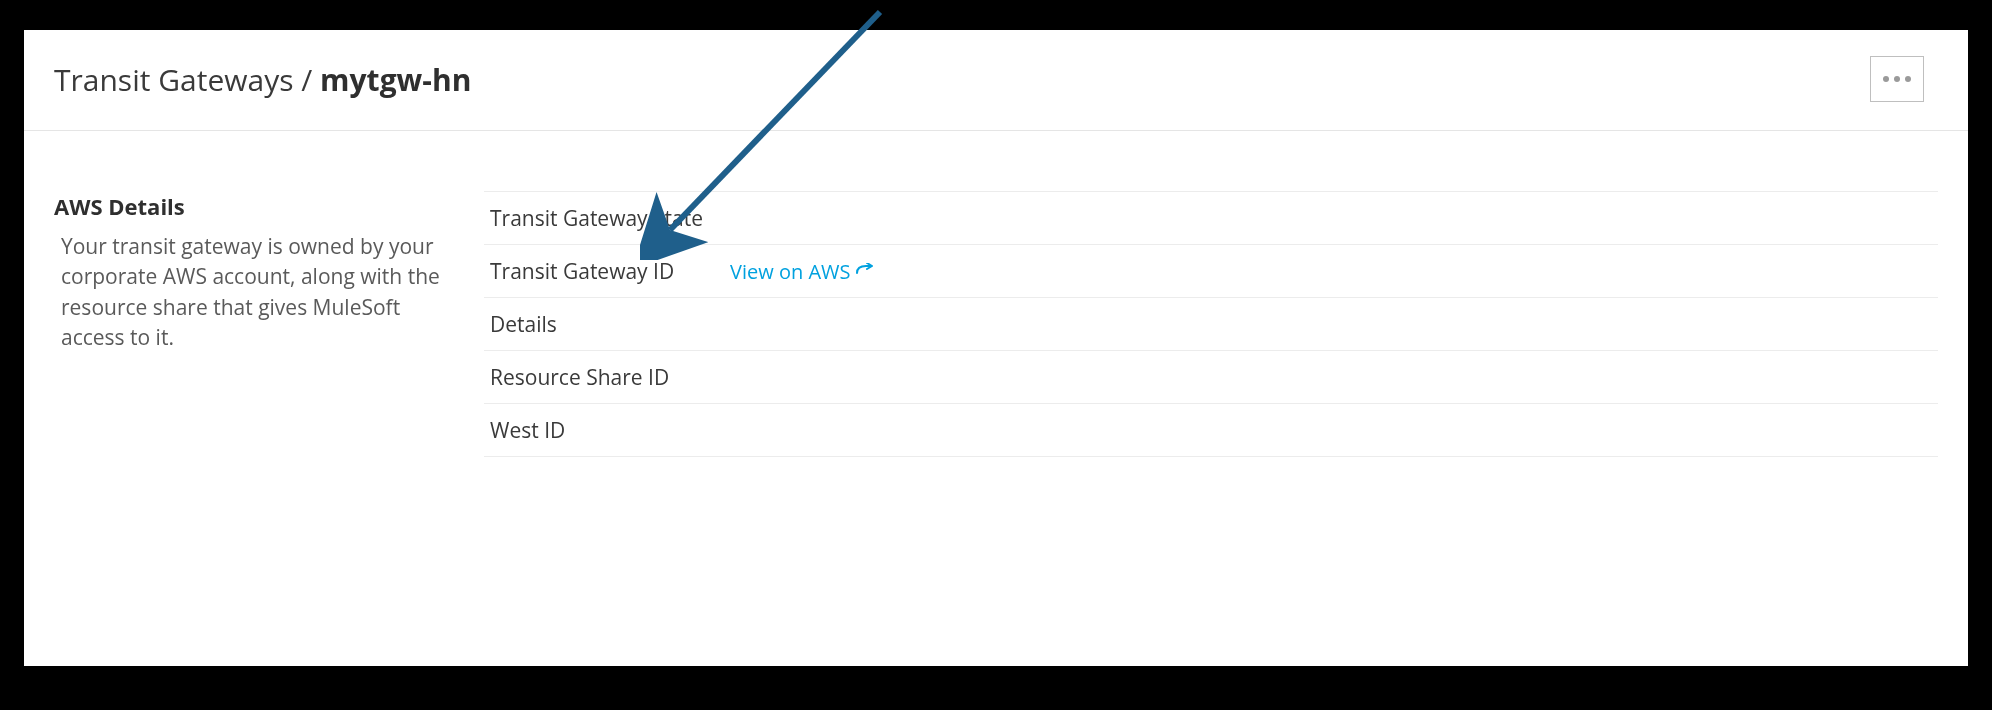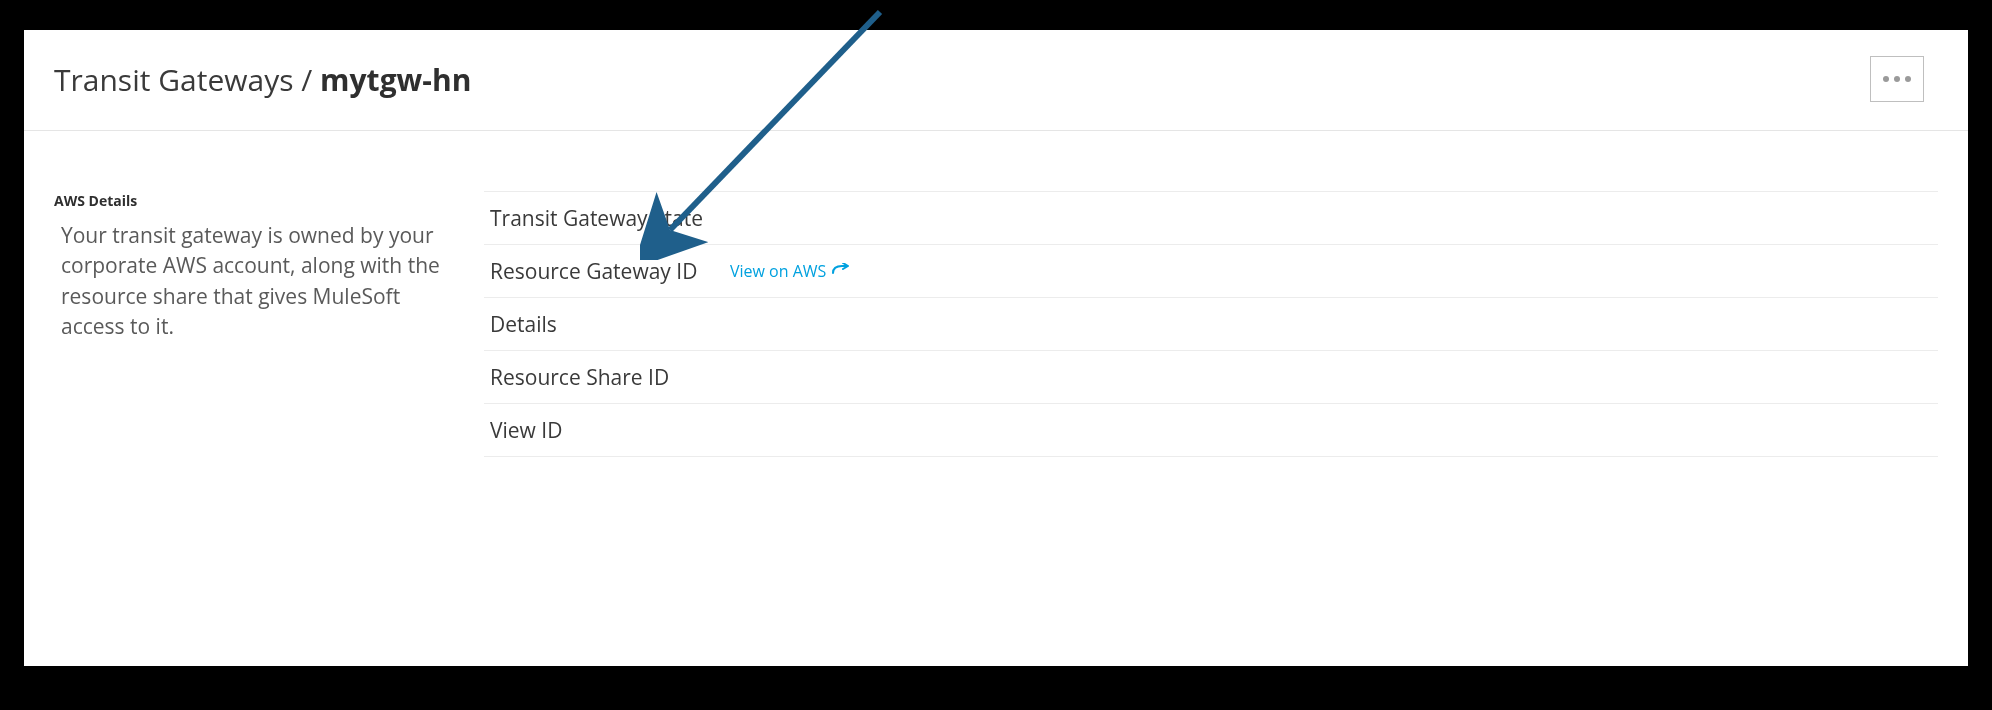--- a/index.html
+++ b/index.html
@@ -53,21 +53,21 @@
   .panel-body {
     display: flex;
     padding: 60px 30px 30px 30px;
     gap: 30px;
   }
   .left-col {
     width: 400px;
     flex-shrink: 0;
   }
   .section-title {
-    font-size: 14px;
+    font-size: 22px;
     font-weight: 700;
     color: #2f2f2f;
     margin-bottom: 10px;
   }
   .section-desc {
     font-size: 21px;
     line-height: 1.45;
     color: #5a5a5a;
     font-weight: 400;
     margin-left: 7px;
@@ -89,21 +89,21 @@
     width: 240px;
     color: #3a3a3a;
     flex-shrink: 0;
   }
   .detail-value {
     color: #6a6a6a;
     flex: 1;
   }
   .detail-action {
     color: #00a1df;
-    font-size: 16px;
+    font-size: 20px;
     display: flex;
     align-items: center;
     gap: 6px;
     cursor: pointer;
   }
   .ext-icon svg { display: block; }
 
   
   .arrow-annot {
     position: absolute;
@@ -136,41 +136,41 @@
       <div class="section-desc">Your transit gateway is owned by your corporate AWS account, along with the resource share that gives MuleSoft access to it.</div>
     </div>
 
     <div class="right-col">
 
       <div class="detail-row">
         <div class="detail-label">Transit Gateway State</div>
       </div>
 
       <div class="detail-row">
-        <div class="detail-label">Resource Gateway ID</div>
+        <div class="detail-label">Transit Gateway ID</div>
         <div class="detail-action">
           <span>View on AWS</span>
           <span class="ext-icon">
             <svg width="20" height="16" viewBox="0 0 20 16">
               <path d="M1 10 Q1 3 10 3 L15 3 M11 0 L16 3 L11 6" fill="none" stroke="#00a1df" stroke-width="2" stroke-linecap="round" stroke-linejoin="round"></path>
             </svg>
           </span>
         </div>
       </div>
 
       <div class="detail-row">
         <div class="detail-label">Details</div>
       </div>
 
       <div class="detail-row">
         <div class="detail-label">Resource Share ID</div>
       </div>
 
       <div class="detail-row">
-        <div class="detail-label">View ID</div>
+        <div class="detail-label">West ID</div>
       </div>
 
     </div>
   </div>
 </div>
 
 <svg class="arrow-annot" width="260" height="260">
   <defs>
     <marker id="ah" markerWidth="12" markerHeight="12" refX="3" refY="6" orient="auto">
       <path d="M0,0 L12,6 L0,12 L3,6 Z" fill="#1f5f8b"></path>

